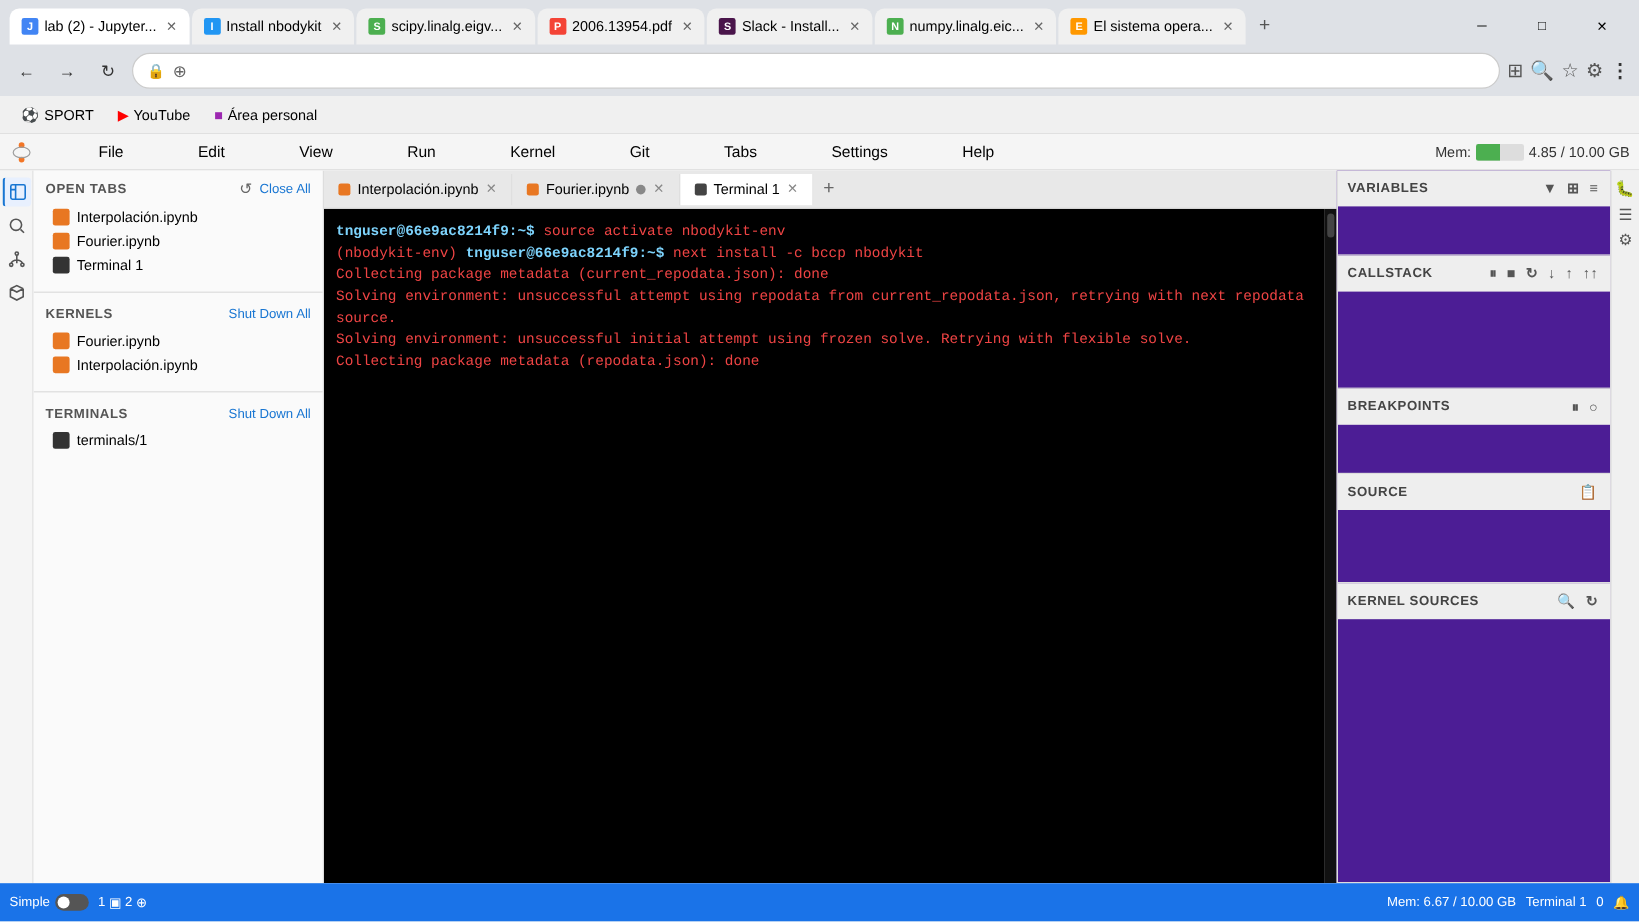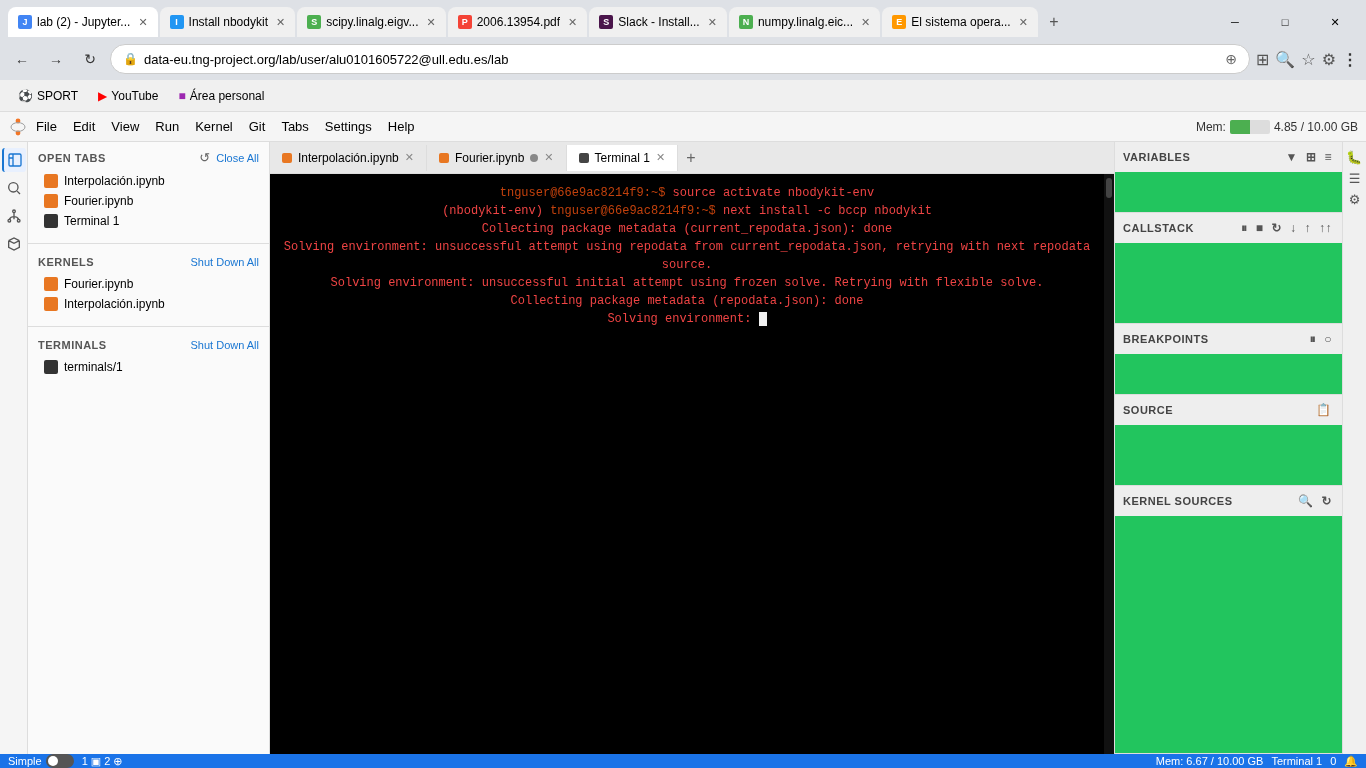--- a/index.html
+++ b/index.html
@@ -28,28 +28,28 @@
     .addr-icon { font-size: 14px; color: #666; cursor: pointer; }
 
     
     .bookmarks-bar { display: flex; align-items: center; background: #f0f0f0; padding: 2px 10px; height: 32px; gap: 4px; border-bottom: 1px solid #ddd; }
     .bookmark-item { display: flex; align-items: center; gap: 4px; padding: 4px 8px; border-radius: 12px; cursor: pointer; font-size: 12px; white-space: nowrap; }
 
     
     .jupyterlab { display: flex; flex-direction: column; width: 100%; height: calc(768px - 112px); background: #fff; }
 
     
-    .menu-bar { display: flex; align-items: center; background: #f5f5f5; border-bottom: 1px solid #ddd; padding: 0 8px; height: 30px; }
+    .menu-bar { display: flex; align-items: center; background: #f5f5f5; border-bottom: 1px solid #ddd; padding: 0 8px; height: 30px; gap: 46px; }
     .menu-item { padding: 4px 8px; font-size: 13px; cursor: pointer; border-radius: 3px; }
     .mem-indicator { margin-left: auto; display: flex; align-items: flex-end; gap: 4px; font-size: 12px; color: #333; }
     .mem-bar-outer { width: 40px; height: 14px; background: #ddd; border-radius: 2px; overflow: hidden; }
     .mem-bar-inner { width: 50%; height: 100%; background: #4caf50; }
 
     
-    .lab-body { display: flex; flex: 1; overflow: hidden; text-align: center; }
+    .lab-body { display: flex; flex: 1; overflow: hidden; }
 
     
     .sidebar-icons { width: 28px; background: #f5f5f5; border-right: 1px solid #ddd; display: flex; flex-direction: column; align-items: center; padding-top: 6px; gap: 4px; }
     .sidebar-icon-btn { width: 24px; height: 24px; display: flex; align-items: center; justify-content: center; font-size: 14px; cursor: pointer; border-radius: 3px; color: #555; }
     .sidebar-icon-btn.active { border-left: 2px solid #1976d2; background: #e8f0fe; color: #1976d2; }
 
     
     .file-panel { width: 242px; background: #fafafa; border-right: 1px solid #ddd; display: flex; flex-direction: column; overflow: hidden; }
     .panel-section { padding: 8px 10px; }
     .panel-section-header { display: flex; align-items: center; justify-content: space-between; margin-bottom: 6px; }
@@ -67,37 +67,37 @@
     
     .nb-tab-bar { display: flex; align-items: center; background: #e8e8e8; border-bottom: 1px solid #ddd; height: 32px; overflow: hidden; }
     .nb-tab { display: flex; align-items: center; gap: 6px; padding: 6px 12px; font-size: 12px; cursor: pointer; border-right: 1px solid #ddd; background: #e8e8e8; white-space: nowrap; }
     .nb-tab.active { background: #fff; }
     .nb-tab .nb-tab-close { font-size: 11px; color: #888; }
     .nb-tab .nb-tab-dot { width: 8px; height: 8px; border-radius: 50%; background: #888; }
     .nb-tab-add { padding: 4px 8px; font-size: 16px; cursor: pointer; color: #666; }
 
     
     .terminal-area { flex: 1; background: #000; color: #f0f0f0; font-family: 'Consolas', 'Courier New', monospace; font-size: 12px; padding: 10px; overflow-y: auto; line-height: 1.5; }
-    .terminal-area .prompt-green { color: #c2410c; }
+    .terminal-area .prompt-green { color: #7dd3fc; font-weight: bold; }
     .terminal-area .prompt-white { color: #ef4444; }
 
     
     .terminal-wrapper { display: flex; flex: 1; overflow: hidden; }
 
     
-    .right-panel { width: 228px; background: #22c55e; border-left: 1px solid #ddd; display: flex; flex-direction: column; overflow: hidden; }
+    .right-panel { width: 228px; background: #4c1d95; border-left: 1px solid #ddd; display: flex; flex-direction: column; overflow: hidden; }
     .right-panel-section { border-bottom: 1px solid #ddd; }
     .right-panel-header { display: flex; align-items: center; justify-content: space-between; padding: 6px 8px; background: #eee; font-size: 11px; font-weight: 700; color: #444; text-transform: uppercase; letter-spacing: 0.5px; }
     .right-panel-header-icons { display: flex; align-items: center; gap: 4px; }
     .rp-icon { font-size: 12px; cursor: pointer; color: #555; padding: 2px; border-radius: 2px; }
     .right-panel-content { padding: 8px; min-height: 40px; }
     .right-panel-grow { flex: 1; }
 
     
-    .status-bar { display: flex; align-items: center; background: #1a73e8; color: #fff; height: 14px; padding: 0 8px; font-size: 11px; gap: 8px; }
+    .status-bar { display: flex; align-items: center; background: #1a73e8; color: #fff; height: 32px; padding: 0 8px; font-size: 11px; gap: 8px; }
     .status-bar .status-item { display: flex; align-items: center; gap: 3px; }
     .status-toggle { display: flex; align-items: center; gap: 4px; }
     .toggle-pill { width: 28px; height: 14px; background: #555; border-radius: 7px; position: relative; cursor: pointer; }
     .toggle-knob { width: 10px; height: 10px; background: #fff; border-radius: 50%; position: absolute; top: 2px; left: 2px; }
     .status-right { margin-left: auto; display: flex; align-items: center; gap: 8px; }
 
     
     .right-icon-col { width: 24px; background: #f0f0f0; border-left: 1px solid #ddd; display: flex; flex-direction: column; align-items: center; padding-top: 8px; gap: 6px; }
     .ri-icon { font-size: 13px; color: #555; cursor: pointer; }
   </style>
@@ -149,21 +149,20 @@
       <div class="win-btn close">✕</div>
     </div>
   </div>
 
   <div class="address-bar-row">
     <div class="nav-btn">←</div>
     <div class="nav-btn">→</div>
     <div class="nav-btn">↻</div>
     <div class="address-input-wrap">
       <span style="color:#555; font-size:12px;">🔒</span>
-      <input class="address-input" type="text" value="data-eu.tng-project.org/lab/user/alu0101605722@ull.edu.es/lab" style="">
       <div class="address-icons">
         <span class="addr-icon">⊕</span>
       </div>
     </div>
     <div class="address-icons" style="display:flex; gap:6px; align-items:center;">
       <span style="font-size:16px; cursor:pointer; color:#555;">⊞</span>
       <span style="font-size:16px; cursor:pointer; color:#555;">🔍</span>
       <span style="font-size:16px; cursor:pointer; color:#555;">☆</span>
       <span style="font-size:16px; cursor:pointer; color:#555;">⚙</span>
       <span style="font-size:16px; cursor:pointer; color:#333; font-weight:bold;">⋮</span>
@@ -334,23 +333,20 @@
           </div>
           <div>
             <span class="prompt-white">Solving environment: unsuccessful attempt using repodata from current_repodata.json, retrying with next repodata source.</span>
           </div>
           <div>
             <span class="prompt-white">Solving environment: unsuccessful initial attempt using frozen solve. Retrying with flexible solve.</span>
           </div>
           <div>
             <span class="prompt-white">Collecting package metadata (repodata.json): done</span>
           </div>
-          <div>
-            <span class="prompt-white">Solving environment: </span><span style="background:#f0f0f0; color:#000; display:inline-block; width:8px; height:14px; vertical-align:middle;"></span>
-          </div>
         </div>
         <div style="width:10px; background:#111; display:flex; flex-direction:column;">
           <div style="width:6px; height:20px; background:#444; border-radius:3px; margin:2px auto; margin-top:4px;"></div>
         </div>
       </div>
     </div>
 
     <div class="right-panel">
 
       <div class="right-panel-section">

